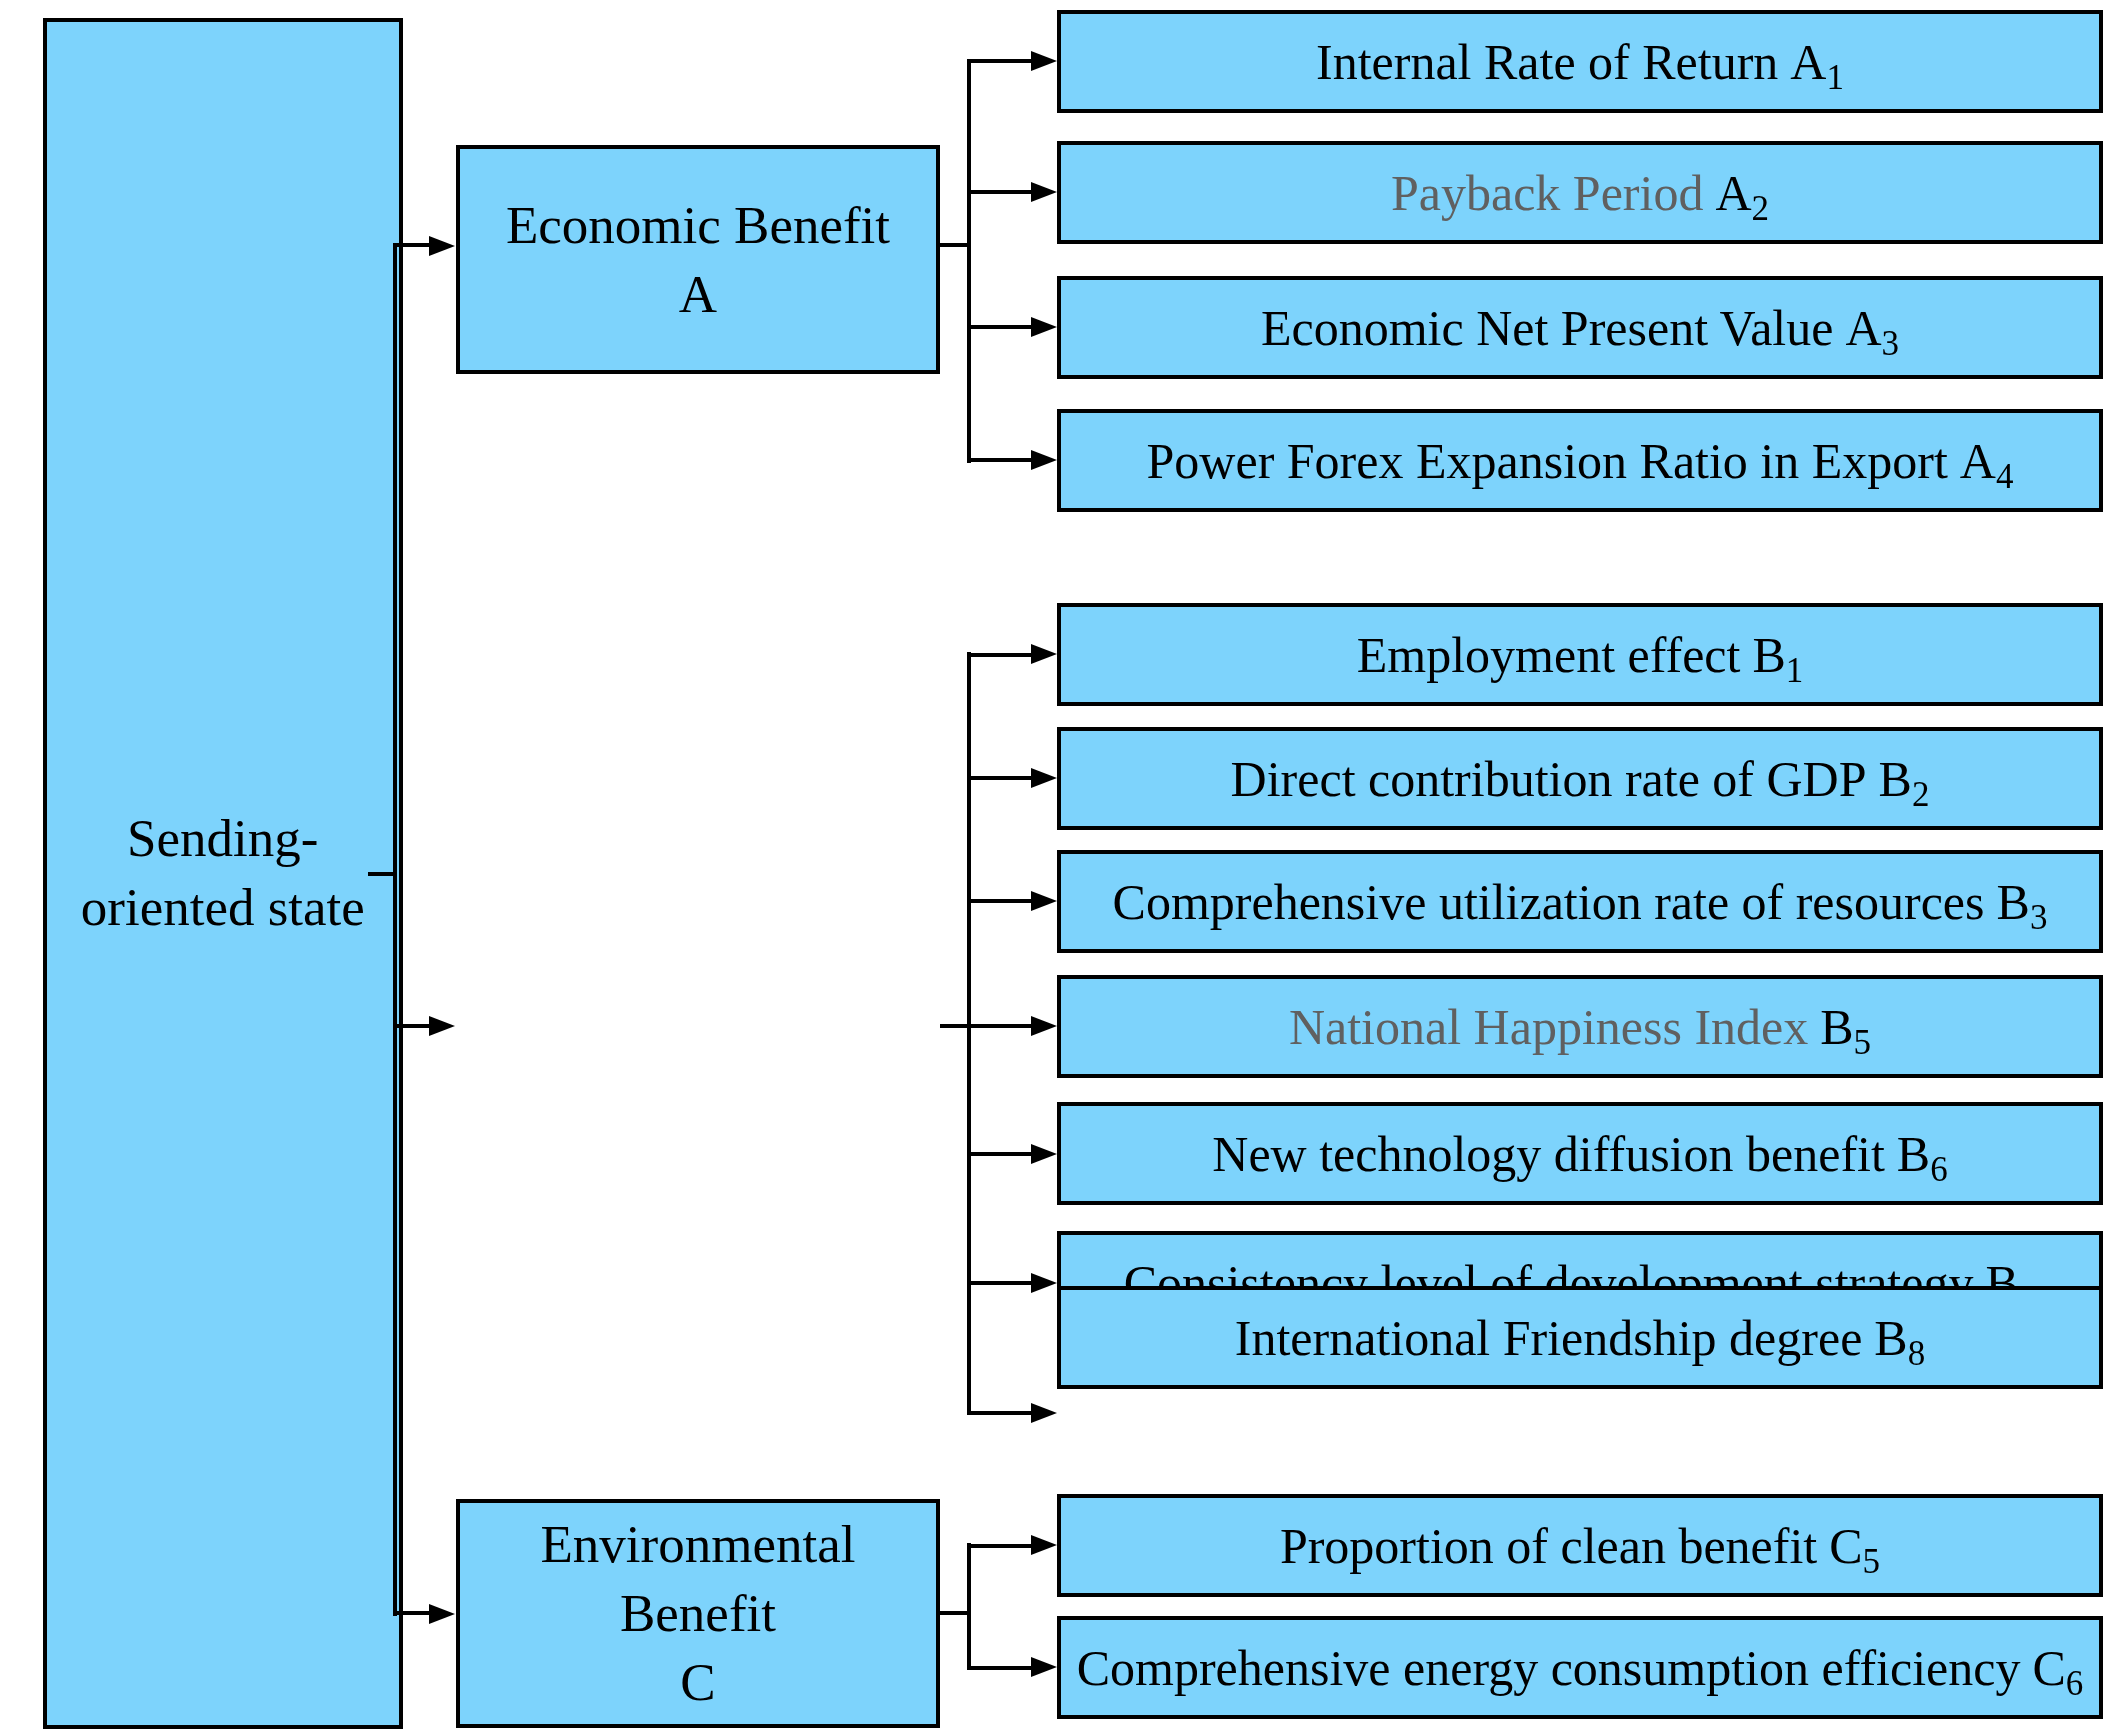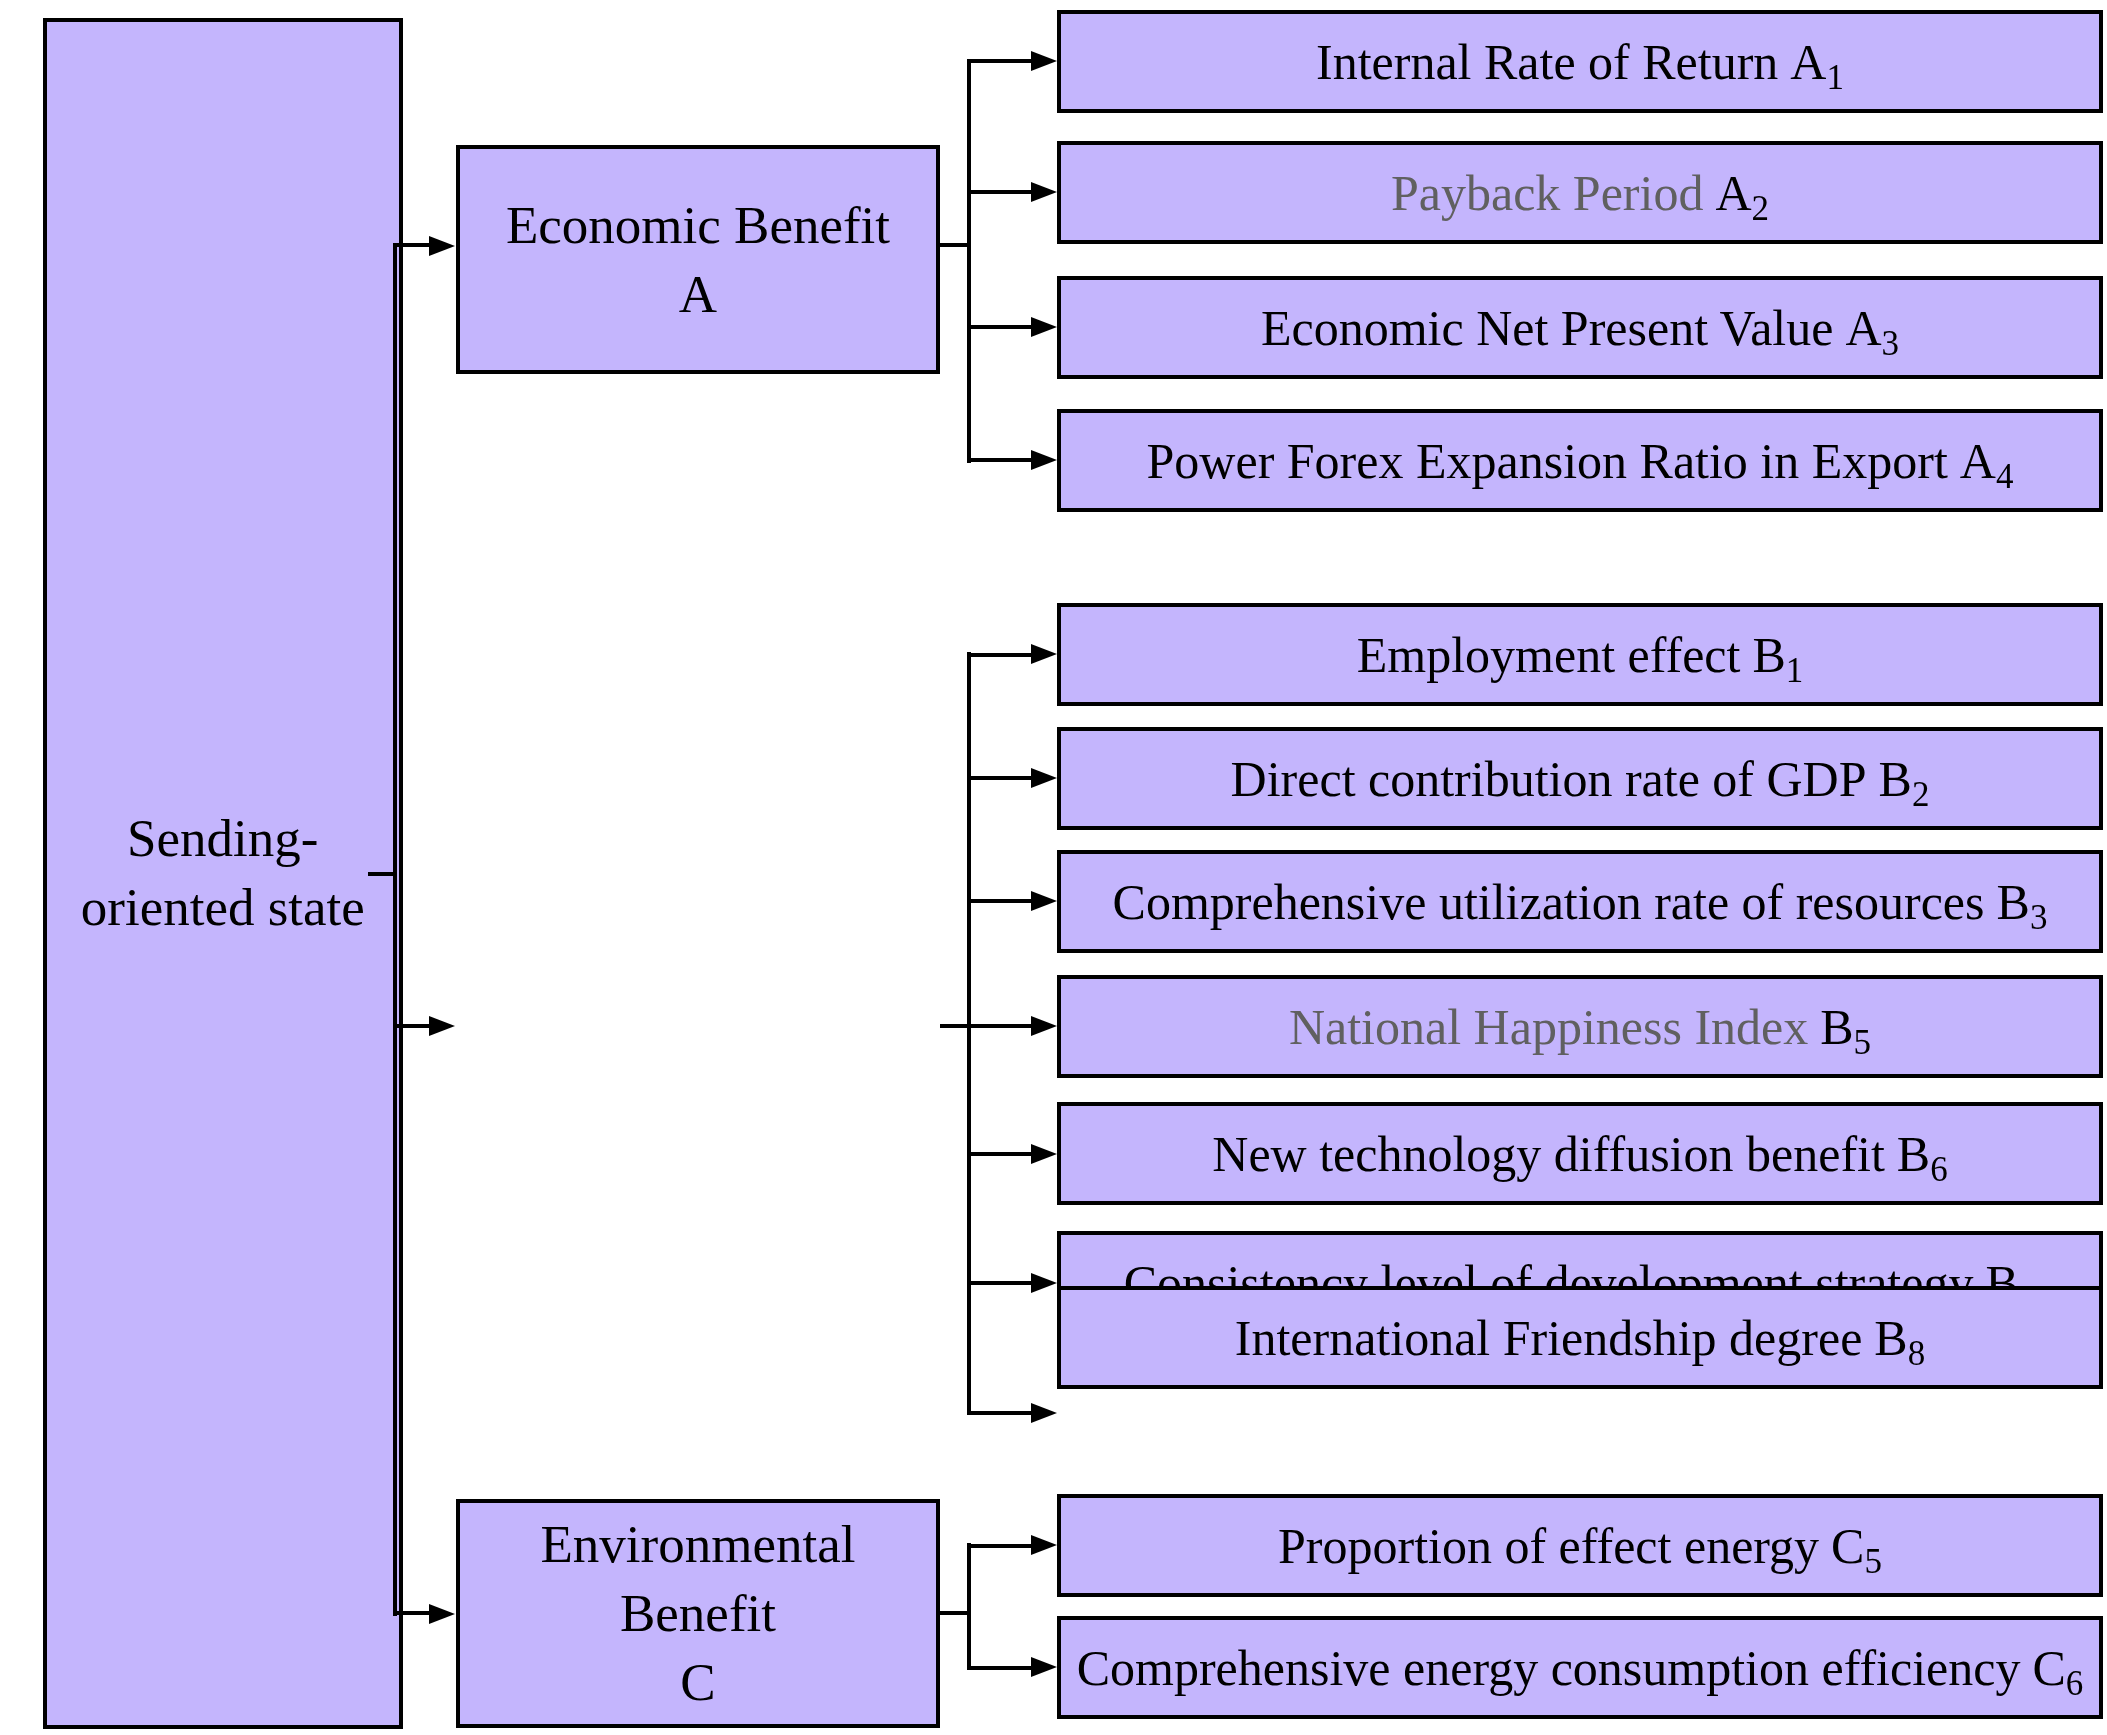--- a/index.html
+++ b/index.html
@@ -9,21 +9,21 @@
     width: 2108px;
     height: 1736px;
     background: #ffffff;
     font-family: "Liberation Serif", "DejaVu Serif", serif;
     color: #000000;
     overflow: hidden;
   }
   .box {
     position: absolute;
     border: 4.4px solid #000000;
-    background: #c4b5fd;
+    background: #7dd3fc;
     display: flex;
     align-items: center;
     justify-content: center;
     text-align: center;
   }
   .stack { flex-direction: column; }
   .root {
     left: 8.8px; top: 17.5px;
     width: 360px; height: 1711px;
     font-size: 53px; line-height: 1.3; margin-left: 34px;
@@ -158,21 +158,21 @@
   </div>
   <div class="box leaf" style="top:1231px;">
     <span class="leaf-label" data-muted="false">Consistency level of development strategy</span>
     <span class="leaf-code"><span>B</span><sub class="sub">7</sub></span>
   </div>
   <div class="box leaf" style="top:1286px;">
     <span class="leaf-label" data-muted="false">International Friendship degree</span>
     <span class="leaf-code"><span>B</span><sub class="sub">8</sub></span>
   </div>
   <div class="box leaf" style="top:1494px;">
-    <span class="leaf-label" data-muted="false">Proportion of effect energy</span>
+    <span class="leaf-label" data-muted="false">Proportion of clean benefit</span>
     <span class="leaf-code"><span>C</span><sub class="sub">5</sub></span>
   </div>
   <div class="box leaf" style="top:1616px;">
     <span class="leaf-label" data-muted="false">Comprehensive energy consumption efficiency</span>
     <span class="leaf-code"><span>C</span><sub class="sub">6</sub></span>
   </div>
 
 </div>
 
 

